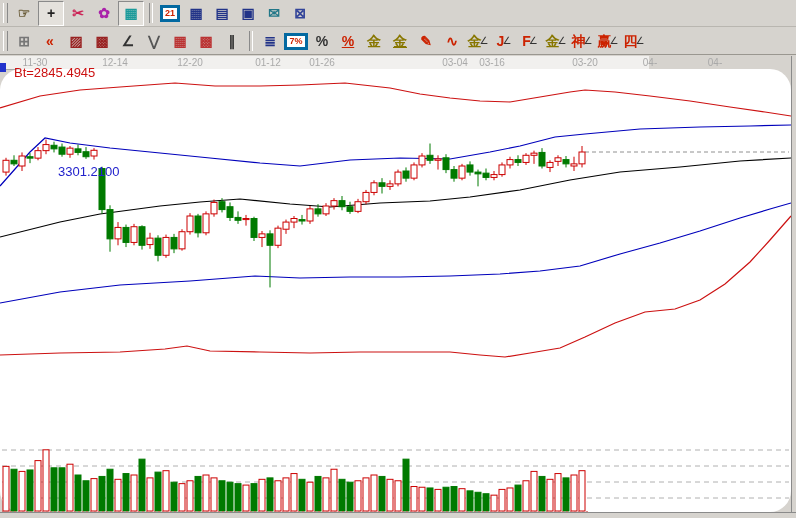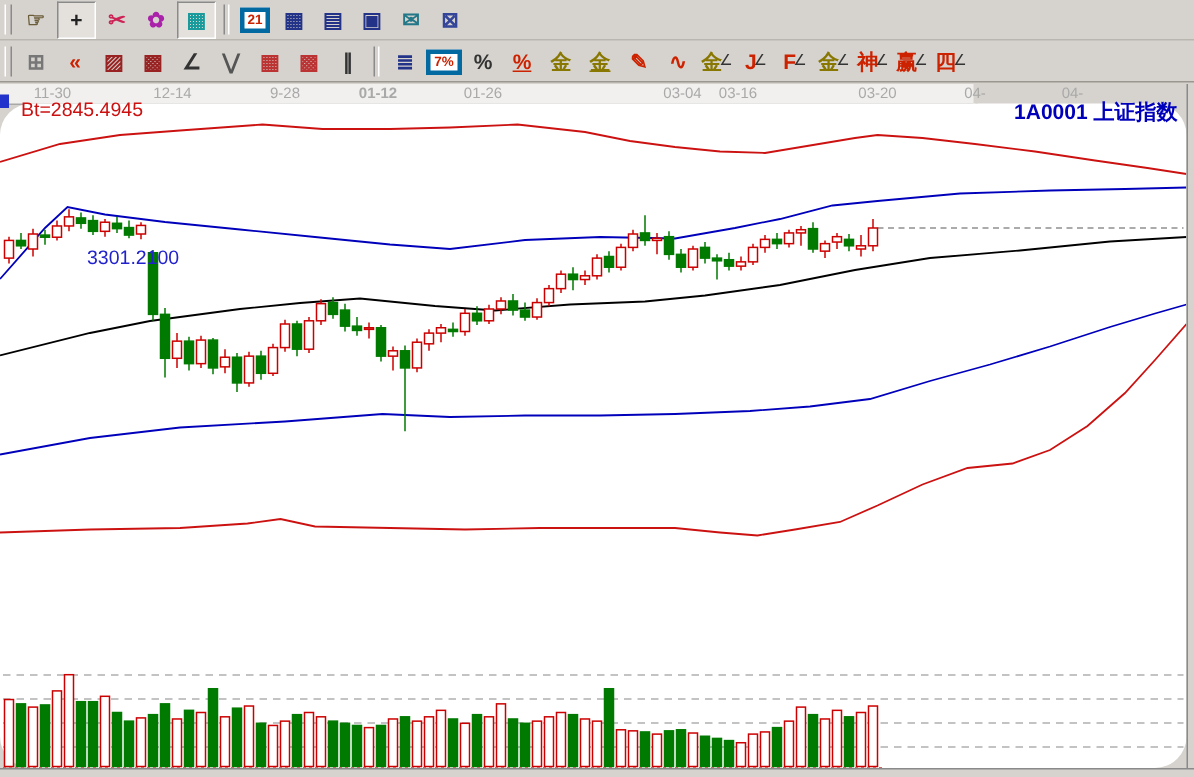--- a/index.html
+++ b/index.html
@@ -166,22 +166,22 @@
         <span class="ang">∠</span>
       </div>
       <div class="tbtn">
         <span class="g" style="color: rgb(204, 34, 0);">四</span>
         <span class="ang">∠</span>
       </div>
     </div>
   <div id="date-axis">
       <div class="dlabel" style="left: 35px;">11-30</div>
       <div class="dlabel" style="left: 115px;">12-14</div>
-      <div class="dlabel" style="left: 190px;">9-28</div>
-      <div class="dlabel" style="left: 252px; font-weight: bold;">01-12</div>
+      <div class="dlabel" style="left: 190px;">12-20</div>
+      <div class="dlabel" style="left: 268px;">01-12</div>
       <div class="dlabel" style="left: 322px;">01-26</div>
       <div class="dlabel" style="left: 390px; margin-top: 48px;">02-16</div>
       <div class="dlabel" style="left: 455px;">03-04</div>
       <div class="dlabel" style="left: 492px;">03-16</div>
       <div class="dlabel" style="left: 585px;">03-20</div>
       <div class="dlabel" style="left: 650px;">04-13</div>
       <div class="dlabel" style="left: 715px;">04-44</div>
     </div>
 
   <div id="chart-area">
@@ -418,22 +418,18 @@
           <rect x="547" y="410.32" width="6" height="31.68" fill="#ffffff" stroke="#cc0000" stroke-width="1"></rect>
           <rect x="555" y="404.56" width="6" height="37.44" fill="#ffffff" stroke="#cc0000" stroke-width="1"></rect>
           <rect x="563" y="408.88" width="6" height="33.12" fill="#007a00" stroke="#007a00" stroke-width="1"></rect>
           <rect x="571" y="406" width="6" height="36" fill="#ffffff" stroke="#cc0000" stroke-width="1"></rect>
           <rect x="579" y="401.68" width="6" height="40.32" fill="#ffffff" stroke="#cc0000" stroke-width="1"></rect>
         </g>
         <line x1="2" y1="443" x2="588" y2="443" stroke="#cc6666" stroke-width="1.4" stroke-dasharray="2,2"></line>
       </svg>
     <div class="overlay" id="corner-mark"></div>
     <div class="overlay" id="bt-label">Bt=2845.4945</div>
-    <div class="overlay" id="symbol-label">
-      <span>1A0001</span>
-      <span>上证指数</span>
-    </div>
     <div class="overlay" id="price-label">3301.2100</div>
   </div>
 
   <div id="right-strip"></div>
   <div id="bottom-strip"></div>
 </div>
 
 </body></html>

